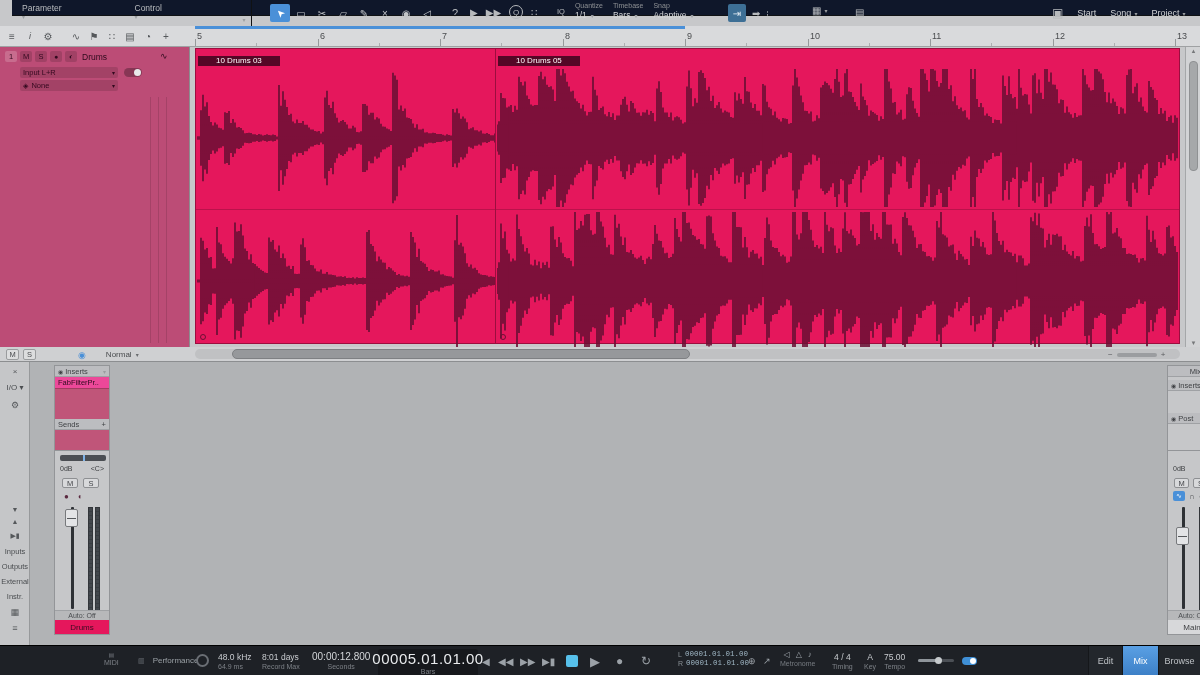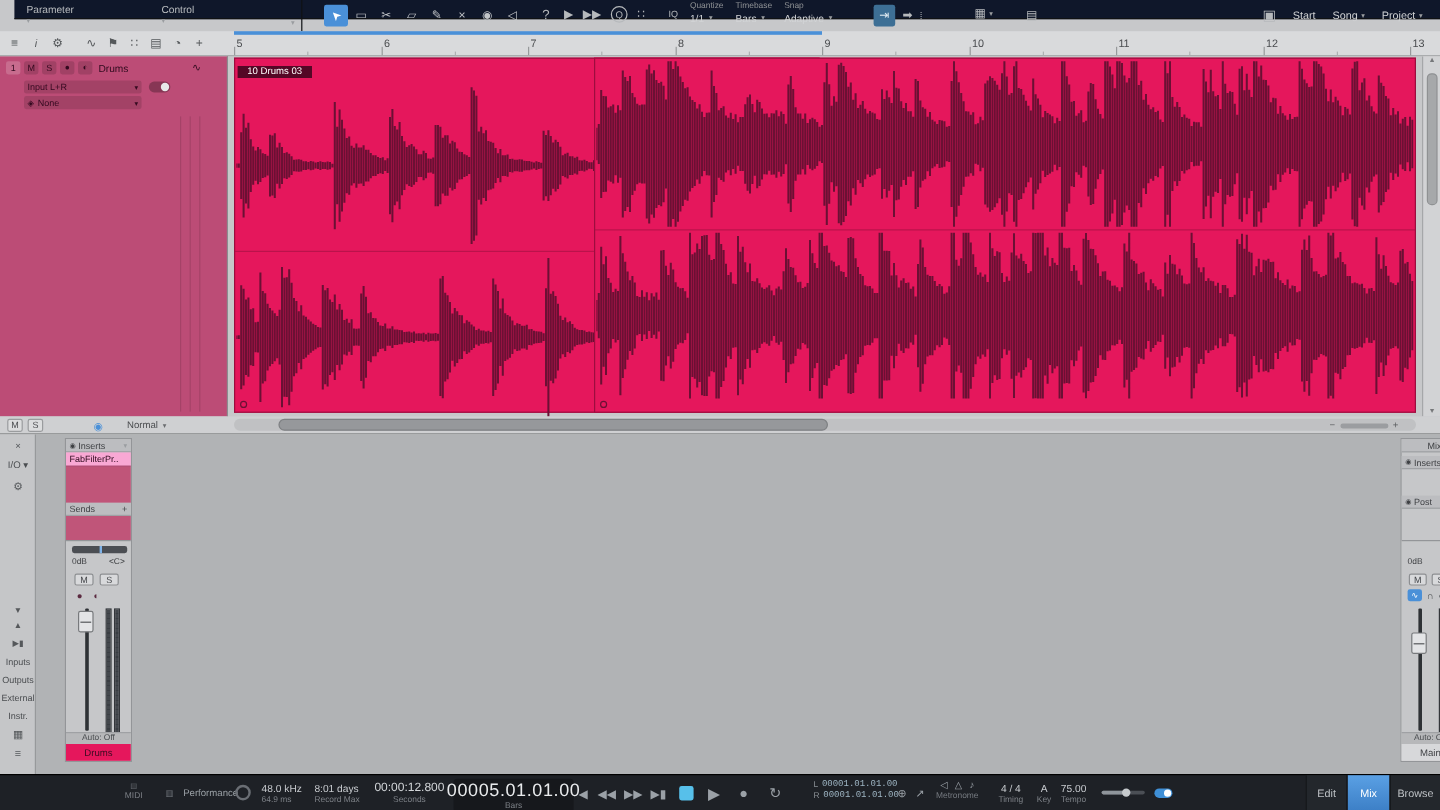--- a/index.html
+++ b/index.html
@@ -28,21 +28,21 @@
   #loop-strip { position:absolute; left:5px; top:0; width:490px; height:3px; background:#4a90d8; }
 
   
   #arrange { left:0; top:47px; width:1200px; height:300px; background:#c7c8ca; }
   #track-panel { position:absolute; left:0; top:0; width:190px; height:300px; background:#bc4c76; border-right:1px solid #8b8d8f; }
   .tp-btn { height:11px; min-width:12px; padding:0 2px; background:rgba(0,0,0,.14); border-radius:2px; color:#33091f; font-size:7.5px; display:flex; align-items:center; justify-content:center; }
   .tp-dd { width:98px; height:11px; background:rgba(0,0,0,.13); border-radius:2px; display:flex; align-items:center; padding:0 3px; gap:3px; color:#33091f; font-size:7.5px; }
   .tp-line { position:absolute; top:50px; bottom:4px; width:1px; background:rgba(0,0,0,.12); }
 
   .clip { position:absolute; top:1px; height:296px; background:#e5175c; border:1px solid #9c0d3f; }
-  .clip-label { display:inline-block; margin:1px 0 0 2px; padding:0 8px; font-size:8px; color:#fff; background:rgba(60,5,28,.85); line-height:10px; }
+  .clip-label { display:inline-block; margin:1px 0 0 2px; padding:0 18px; font-size:8px; color:#fff; background:rgba(60,5,28,.85); line-height:10px; }
   .wave-ch { position:relative; width:100%; height:142px; }
   .wave-ch + .wave-ch { border-top:1px solid rgba(0,0,0,.18); }
   svg.wave { position:absolute; left:1px; top:1px; width:calc(100% - 2px); height:140px; }
   .loop-handle { position:absolute; left:4px; bottom:3px; width:6px; height:6px; border:1.5px solid #6b1034; border-radius:50%; }
 
   #vscroll { position:absolute; left:1185px; top:0; width:15px; height:300px; background:#d2d3d5; border-left:1px solid #a5a7a9; }
   #vthumb { position:absolute; left:3px; top:14px; width:9px; height:110px; background:#a6a8aa; border-radius:4px; border:1px solid #8f9193; }
 
   
   #footrow { left:0; top:347px; width:1200px; height:15px; background:#cfd0d2; border-bottom:1px solid #8c8e90; }
@@ -52,21 +52,21 @@
 
   
   #console { left:0; top:362px; width:1200px; height:283px; background:#b1b3b5; }
   #rail { position:absolute; left:0; top:0; width:30px; height:283px; background:#c5c6c8; border-right:1px solid #97999b; }
   .rail-ic { position:absolute; left:0; width:30px; text-align:center; color:#55585b; font-size:9px; }
   .rail-txt { position:absolute; left:0; width:30px; text-align:center; color:#4a4d50; font-size:7.5px; }
 
   .strip { position:absolute; top:3px; background:#c6c7c9; border:1px solid #939598;margin-left:21px; }
   .strip-head { height:11px; background:#bcbdc0; border-bottom:1px solid #9fa1a4; font-size:7.5px; color:#3f4144; display:flex; align-items:center; padding:0 3px; gap:2px; }
   .pink-zone { background:#c05579; }
-  .insert-slot { height:12px; background:#f9a8d4; color:#2f0a1e; font-size:7.5px; display:flex; align-items:center; padding:0 3px; border-bottom:1px solid #a23a61; }
+  .insert-slot { height:12px; background:#ec4899; color:#2f0a1e; font-size:7.5px; display:flex; align-items:center; padding:0 3px; border-bottom:1px solid #a23a61; }
   .fader-panel { position:absolute; left:0; right:0; bottom:0; height:184px; background:#c6c7c9; border-top:1px solid #939598; }
   .sb { border:1px solid #8d8f92; background:#d8d9db; font-size:7.5px; color:#44464a; width:16px; height:10px; display:flex; align-items:center; justify-content:center; border-radius:2px; }
   .pan-track { position:absolute; left:5px; top:4px; width:46px; height:6px; background:#4b4e53; border-radius:2px; }
   .pan-mark { position:absolute; left:50%; top:0; width:2px; height:6px; background:#7fb3e8; }
   .fader-track { position:absolute; width:3px; background:#2e3135; border-radius:1px; }
   .fader-cap { position:absolute; width:13px; height:18px; background:#e3e4e6; border:1px solid #77797c; border-radius:2px; }
   .fader-cap:after { content:""; position:absolute; left:1px; right:1px; top:8px; height:1px; background:#55585b; }
   .meter { position:absolute; width:5px; background:repeating-linear-gradient(to bottom, #43474c 0 3px, #393d42 3px 4px); border:1px solid #33363a; }
   .mini { font-size:7px; color:#3c3e41; }
   .name-tag { position:absolute; left:0; right:0; bottom:0; height:14px; display:flex; align-items:center; justify-content:center; font-size:8px; }
@@ -295,20 +295,21 @@
         </div>
       <div class="wave-ch">
           <svg class="wave" xmlns="http://www.w3.org/2000/svg" viewBox="0 0 484 140" preserveAspectRatio="none">
             <path d="M0 68.6V71.4M2 68.4V71.6M4 26.7V113.3M6 29.7V110.3M8 38.5V101.5M10 37.0V103.0M12 46.7V93.3M14 45.9V94.1M16 57.5V82.5M18 57.2V82.8M20 16.1V123.9M22 31.5V108.5M24 33.3V106.7M26 42.2V97.8M28 45.7V94.3M30 47.7V92.3M32 50.0V90.0M34 52.4V87.6M36 47.2V92.8M38 11.6V128.4M40 20.4V119.6M42 20.1V119.9M44 13.3V126.7M46 24.6V115.4M48 37.4V102.6M50 39.9V100.1M52 48.4V91.6M54 43.3V96.7M56 51.9V88.1M58 53.0V87.0M60 55.3V84.7M62 57.0V83.0M64 58.7V81.3M66 59.9V80.1M68 61.5V78.5M70 61.9V78.1M72 26.4V113.6M74 30.8V109.2M76 28.9V111.1M78 38.6V101.4M80 40.7V99.3M82 34.4V105.6M84 46.9V93.1M86 42.4V97.6M88 47.2V92.8M90 55.6V84.4M92 54.7V85.3M94 57.9V82.1M96 55.1V84.9M98 62.8V77.2M100 63.0V77.0M102 62.8V77.2M104 33.5V106.5M106 27.3V112.7M108 36.2V103.8M110 50.1V89.9M112 49.2V90.8M114 54.1V85.9M116 54.2V85.8M118 57.4V82.6M120 60.2V79.8M122 60.6V79.4M124 58.6V81.4M126 62.8V77.2M128 62.8V77.2M130 60.9V79.1M132 63.6V76.4M134 63.5V76.5M136 64.1V75.9M138 64.2V75.8M140 65.7V74.3M142 65.5V74.5M144 65.2V74.8M146 66.1V73.9M148 65.2V74.8M150 67.0V73.0M152 66.8V73.2M154 67.0V73.0M156 66.2V73.8M158 67.5V72.5M160 66.2V73.8M162 66.9V73.1M164 67.0V73.0M166 66.6V73.4M168 67.1V72.9M170 21.0V119.0M172 19.1V120.9M174 33.0V107.0M176 35.0V105.0M178 40.6V99.4M180 50.3V89.7M182 45.6V94.4M184 48.4V91.6M186 51.6V88.4M188 51.8V88.2M190 58.3V81.7M192 55.9V84.1M194 57.2V82.8M196 59.4V80.6M198 61.0V79.0M200 63.9V76.1M202 62.9V77.1M204 64.5V75.5M206 64.5V75.5M208 65.2V74.8M210 64.7V75.3M212 65.7V74.3M214 21.0V119.0M216 26.1V113.9M218 31.4V108.6M220 46.1V93.9M222 37.8V102.2M224 50.1V89.9M226 51.4V88.6M228 52.8V87.2M230 56.1V83.9M232 60.0V80.0M234 58.4V81.6M236 58.9V81.1M238 60.5V79.5M240 60.5V79.5M242 59.6V80.4M244 63.4V76.6M246 63.2V76.8M248 64.6V75.4M250 65.0V75.0M252 65.2V74.8M254 65.4V74.6M256 66.8V73.2M258 29.2V110.8M260 3.9V136.1M262 33.7V106.3M264 31.7V108.3M266 35.6V104.4M268 42.2V97.8M270 52.2V87.8M272 55.7V84.3M274 53.5V86.5M276 57.6V82.4M278 56.7V83.3M280 59.1V80.9M282 62.2V77.8M284 63.4V76.6M286 64.0V76.0M288 63.9V76.1M290 64.5V75.5M292 65.7V74.3M294 65.2V74.8M296 65.8V74.2M298 66.0V74.0M300 65.2V74.8M302 67.5V72.5M304 26.2V113.8M306 37.6V102.4M308 39.5V100.5M310 44.6V95.4M312 40.1V99.9M314 47.9V92.1M316 43.2V96.8M318 50.6V89.4M320 53.6V86.4M322 53.4V86.6M324 57.2V82.8M326 55.6V84.4M328 54.0V86.0M330 62.1V77.9M332 60.7V79.3M334 60.7V79.3M336 64.1V75.9M338 59.6V80.4M340 63.4V76.6M342 62.3V77.7M344 64.0V76.0M346 64.4V75.6M348 64.9V75.1M350 24.2V115.8M352 27.9V112.1M354 19.3V120.7M356 22.9V117.1M358 35.6V104.4M360 27.6V112.4M362 36.7V103.3M364 44.9V95.1M366 50.8V89.2M368 46.7V93.3M370 55.4V84.6M372 52.9V87.1M374 57.9V82.1M376 53.9V86.1M378 60.1V79.9M380 60.6V79.4M382 60.9V79.1M384 62.0V78.0M386 63.0V77.0M388 61.7V78.3M390 63.5V76.5M392 61.9V78.1M394 24.7V115.3M396 23.8V116.2M398 27.2V112.8M400 35.1V104.9M402 43.3V96.7M404 47.4V92.6M406 53.7V86.3M408 59.8V80.2M410 60.0V80.0M412 60.4V79.6M414 62.5V77.5M416 63.4V76.6M418 64.6V75.4M420 64.2V75.8M422 65.4V74.6M424 66.1V73.9M426 64.9V75.1M428 66.6V73.4M430 22.2V117.8M432 27.5V112.5M434 38.1V101.9M436 33.7V106.3M438 44.9V95.1M440 38.3V101.7M442 50.8V89.2M444 54.4V85.6M446 49.7V90.3M448 56.5V83.5M450 58.7V81.3M452 59.3V80.7M454 57.1V82.9M456 60.3V79.7M458 61.1V78.9M460 61.9V78.1M462 62.9V77.1M464 63.4V76.6M466 64.2V75.8M468 64.9V75.1M470 65.9V74.1M472 65.5V74.5M474 64.2V75.8M476 65.3V74.7M478 66.9V73.1M480 66.9V73.1M482 65.8V74.2" stroke="#6b1034" stroke-width="1.7" fill="none"></path>
           </svg>
         </div>
       <div class="loop-handle"></div>
     </div>
 
     <div class="clip" style="left: 495px; width: 685px;">
+        <div><span class="clip-label">10 Drums 05</span></div>
         <div class="wave-ch">
           <svg class="wave" xmlns="http://www.w3.org/2000/svg" viewBox="0 0 681 140" preserveAspectRatio="none">
             <path d="M0 56.4V83.6M2 53.3V86.7M4 24.9V115.1M6 29.9V110.1M8 30.3V109.7M10 39.5V100.5M12 38.5V101.5M14 37.0V103.0M16 43.9V96.1M18 37.7V102.3M20 41.8V98.2M22 8.7V131.3M24 14.1V125.9M26 17.4V122.6M28 13.4V126.6M30 27.4V112.6M32 31.1V108.9M34 36.4V103.6M36 37.8V102.2M38 37.1V102.9M40 37.1V102.9M42 8.0V132.0M44 3.8V136.2M46 11.2V128.8M48 8.5V131.5M50 16.7V123.3M52 19.1V120.9M54 18.2V121.8M56 21.4V118.6M58 32.9V107.1M60 1.0V139.0M62 1.0V139.0M64 7.5V132.5M66 1.0V139.0M68 5.2V134.8M70 13.7V126.3M72 18.4V121.6M74 23.5V116.5M76 22.8V117.2M78 30.5V109.5M80 33.3V106.7M82 34.9V105.1M84 40.5V99.5M86 36.8V103.2M88 43.2V96.8M90 47.6V92.4M92 43.9V96.1M94 43.7V96.3M96 8.8V131.2M98 21.7V118.3M100 27.5V112.5M102 41.9V98.1M104 40.1V99.9M106 38.5V101.5M108 46.3V93.7M110 48.2V91.8M112 43.9V96.1M114 49.1V90.9M116 45.3V94.7M118 51.9V88.1M120 47.4V92.6M122 47.4V92.6M124 36.8V103.2M126 31.1V108.9M128 28.8V111.2M130 36.7V103.3M132 43.6V96.4M134 33.1V106.9M136 35.0V105.0M138 40.5V99.5M140 44.7V95.3M142 44.6V95.4M144 47.7V92.3M146 44.3V95.7M148 44.6V95.4M150 41.8V98.2M152 46.8V93.2M154 43.0V97.0M156 45.0V95.0M158 53.2V86.8M160 20.4V119.6M162 13.3V126.7M164 24.1V115.9M166 39.4V100.6M168 44.6V95.4M170 44.5V95.5M172 48.9V91.1M174 44.5V95.5M176 52.4V87.6M178 49.3V90.7M180 48.2V91.8M182 49.3V90.7M184 51.7V88.3M186 55.6V84.4M188 54.2V85.8M190 18.6V121.4M192 2.4V137.6M194 20.3V119.7M196 38.2V101.8M198 30.2V109.8M200 34.8V105.2M202 3.9V136.1M204 2.3V137.7M206 5.0V135.0M208 10.1V129.9M210 22.3V117.7M212 18.7V121.3M214 33.1V106.9M216 27.8V112.2M218 40.1V99.9M220 37.3V102.7M222 34.1V105.9M224 40.6V99.4M226 44.6V95.4M228 42.5V97.5M230 43.7V96.3M232 44.5V95.5M234 49.1V90.9M236 49.7V90.3M238 24.3V115.7M240 32.5V107.5M242 25.4V114.6M244 31.1V108.9M246 35.8V104.2M248 9.1V130.9M250 23.2V116.8M252 23.8V116.2M254 34.4V105.6M256 39.9V100.1M258 35.9V104.1M260 42.8V97.2M262 42.7V97.3M264 47.2V92.8M266 15.9V124.1M268 17.4V122.6M270 33.8V106.2M272 39.3V100.7M274 40.7V99.3M276 47.3V92.7M278 43.4V96.6M280 49.8V90.2M282 51.2V88.8M284 53.4V86.6M286 50.1V89.9M288 50.5V89.5M290 51.0V89.0M292 55.7V84.3M294 54.9V85.1M296 17.4V122.6M298 1.0V139.0M300 9.4V130.6M302 18.5V121.5M304 27.6V112.4M306 34.3V105.7M308 42.8V97.2M310 43.0V97.0M312 45.6V94.4M314 43.6V96.4M316 53.5V86.5M318 52.7V87.3M320 47.3V92.7M322 50.2V89.8M324 19.6V120.4M326 17.1V122.9M328 13.5V126.5M330 15.0V125.0M332 17.3V122.7M334 20.7V119.3M336 24.8V115.2M338 11.0V129.0M340 1.0V139.0M342 13.8V126.2M344 28.9V111.1M346 27.5V112.5M348 5.3V134.7M350 1.0V139.0M352 23.4V116.6M354 24.1V115.9M356 29.0V111.0M358 34.0V106.0M360 38.2V101.8M362 42.1V97.9M364 15.5V124.5M366 28.6V111.4M368 32.1V107.9M370 37.3V102.7M372 47.7V92.3M374 42.5V97.5M376 44.1V95.9M378 45.5V94.5M380 46.9V93.1M382 52.8V87.2M384 48.2V91.8M386 50.9V89.1M388 1.0V139.0M390 1.0V139.0M392 13.6V126.4M394 20.4V119.6M396 34.8V105.2M398 34.1V105.9M400 46.5V93.5M402 44.4V95.6M404 41.8V98.2M406 51.8V88.2M408 50.7V89.3M410 26.3V113.7M412 19.2V120.8M414 20.1V119.9M416 32.7V107.3M418 40.6V99.4M420 45.1V94.9M422 48.8V91.2M424 1.0V139.0M426 1.0V139.0M428 5.4V134.6M430 12.0V128.0M432 23.5V116.5M434 1.0V139.0M436 1.0V139.0M438 2.6V137.4M440 12.9V127.1M442 18.7V121.3M444 15.0V125.0M446 1.0V139.0M448 1.0V139.0M450 1.0V139.0M452 20.9V119.1M454 17.2V122.8M456 33.2V106.8M458 28.3V111.7M460 37.3V102.7M462 41.0V99.0M464 39.4V100.6M466 43.3V96.7M468 42.3V97.7M470 49.6V90.4M472 51.6V88.4M474 1.0V139.0M476 11.0V129.0M478 1.0V139.0M480 30.9V109.1M482 38.9V101.1M484 35.0V105.0M486 39.2V100.8M488 47.6V92.4M490 45.5V94.5M492 48.1V91.9M494 49.0V91.0M496 55.0V85.0M498 51.5V88.5M500 51.9V88.1M502 51.9V88.1M504 55.6V84.4M506 7.6V132.4M508 17.9V122.1M510 26.9V113.1M512 8.2V131.8M514 26.0V114.0M516 30.2V109.8M518 29.1V110.9M520 40.8V99.2M522 1.0V139.0M524 19.8V120.2M526 27.4V112.6M528 26.0V114.0M530 26.6V113.4M532 36.5V103.5M534 45.6V94.4M536 7.3V132.7M538 5.2V134.8M540 25.2V114.8M542 11.4V128.6M544 24.7V115.3M546 30.9V109.1M548 1.0V139.0M550 1.0V139.0M552 13.8V126.2M554 4.5V135.5M556 16.4V123.6M558 16.7V123.3M560 21.3V118.7M562 35.3V104.7M564 31.5V108.5M566 31.9V108.1M568 44.8V95.2M570 38.4V101.6M572 44.3V95.7M574 46.2V93.8M576 49.7V90.3M578 45.0V95.0M580 49.1V90.9M582 47.6V92.4M584 47.3V92.7M586 1.0V139.0M588 7.2V132.8M590 16.3V123.7M592 19.4V120.6M594 22.4V117.6M596 22.1V117.9M598 1.0V139.0M600 1.0V139.0M602 3.4V136.6M604 5.5V134.5M606 11.3V128.7M608 24.0V116.0M610 34.3V105.7M612 24.6V115.4M614 35.2V104.8M616 30.6V109.4M618 33.8V106.2M620 38.1V101.9M622 46.0V94.0M624 39.2V100.8M626 40.6V99.4M628 45.4V94.6M630 7.0V133.0M632 1.5V138.5M634 1.0V139.0M636 25.2V114.8M638 18.7V121.3M640 15.2V124.8M642 33.7V106.3M644 29.6V110.4M646 38.5V101.5M648 42.9V97.1M650 44.6V95.4M652 12.9V127.1M654 19.0V121.0M656 21.7V118.3M658 30.1V109.9M660 32.1V107.9M662 46.0V94.0M664 39.9V100.1M666 45.4V94.6M668 42.8V97.2M670 52.9V87.1M672 49.0V91.0M674 47.5V92.5M676 54.8V85.2M678 47.3V92.7M680 49.8V90.2" stroke="#6b1034" stroke-width="1.7" fill="none"></path>
           </svg>
         </div>
         <div class="wave-ch">
           <svg class="wave" xmlns="http://www.w3.org/2000/svg" viewBox="0 0 681 140" preserveAspectRatio="none">
             <path d="M0 56.9V83.1M2 51.2V88.8M4 12.6V127.4M6 27.3V112.7M8 20.6V119.4M10 38.7V101.3M12 42.6V97.4M14 50.4V89.6M16 47.6V92.4M18 49.6V90.4M20 3.6V136.4M22 18.1V121.9M24 25.2V114.8M26 33.3V106.7M28 40.6V99.4M30 37.1V102.9M32 42.5V97.5M34 53.6V86.4M36 54.6V85.4M38 48.8V91.2M40 54.2V85.8M42 50.5V89.5M44 57.2V82.8M46 51.4V88.6M48 54.0V86.0M50 50.7V89.3M52 56.8V83.2M54 15.8V124.2M56 15.3V124.7M58 28.4V111.6M60 36.1V103.9M62 25.9V114.1M64 31.5V108.5M66 42.2V97.8M68 45.9V94.1M70 47.3V92.7M72 46.9V93.1M74 49.7V90.3M76 55.2V84.8M78 1.0V139.0M80 18.9V121.1M82 17.4V122.6M84 10.0V130.0M86 14.6V125.4M88 3.7V136.3M90 3.0V137.0M92 2.9V137.1M94 19.2V120.8M96 23.7V116.3M98 22.8V117.2M100 1.0V139.0M102 1.0V139.0M104 10.4V129.6M106 15.4V124.6M108 26.7V113.3M110 36.2V103.8M112 33.8V106.2M114 43.3V96.7M116 43.7V96.3M118 3.7V136.3M120 16.7V123.3M122 12.7V127.3M124 25.5V114.5M126 33.9V106.1M128 26.5V113.5M130 41.1V98.9M132 41.5V98.5M134 38.9V101.1M136 43.0V97.0M138 46.6V93.4M140 47.8V92.2M142 46.6V93.4M144 44.8V95.2M146 49.0V91.0M148 53.1V86.9M150 47.4V92.6M152 45.7V94.3M154 48.2V91.8M156 33.1V106.9M158 13.9V126.1M160 22.8V117.2M162 29.5V110.5M164 30.1V109.9M166 36.4V103.6M168 42.3V97.7M170 41.8V98.2M172 47.1V92.9M174 45.9V94.1M176 42.8V97.2M178 7.1V132.9M180 18.0V122.0M182 26.1V113.9M184 30.4V109.6M186 1.0V139.0M188 1.0V139.0M190 12.1V127.9M192 11.5V128.5M194 17.7V122.3M196 24.1V115.9M198 25.2V114.8M200 28.8V111.2M202 28.0V112.0M204 33.1V106.9M206 33.6V106.4M208 37.8V102.2M210 5.3V134.7M212 4.6V135.4M214 5.5V134.5M216 22.3V117.7M218 29.5V110.5M220 35.4V104.6M222 37.0V103.0M224 44.8V95.2M226 45.5V94.5M228 45.3V94.7M230 47.4V92.6M232 51.2V88.8M234 51.2V88.8M236 1.0V139.0M238 1.0V139.0M240 15.9V124.1M242 16.0V124.0M244 16.2V123.8M246 36.6V103.4M248 26.1V113.9M250 36.3V103.7M252 46.6V93.4M254 40.7V99.3M256 38.9V101.1M258 42.8V97.2M260 42.5V97.5M262 47.6V92.4M264 45.7V94.3M266 54.1V85.9M268 26.9V113.1M270 6.6V133.4M272 13.3V126.7M274 29.4V110.6M276 36.0V104.0M278 36.9V103.1M280 36.9V103.1M282 41.1V98.9M284 45.3V94.7M286 43.7V96.3M288 45.5V94.5M290 51.8V88.2M292 50.8V89.2M294 45.5V94.5M296 1.0V139.0M298 1.0V139.0M300 23.4V116.6M302 28.5V111.5M304 22.3V117.7M306 1.0V139.0M308 1.0V139.0M310 1.0V139.0M312 9.1V130.9M314 18.8V121.2M316 29.4V110.6M318 35.9V104.1M320 34.0V106.0M322 37.6V102.4M324 35.8V104.2M326 42.0V98.0M328 1.0V139.0M330 13.8V126.2M332 20.3V119.7M334 16.3V123.7M336 17.2V122.8M338 34.4V105.6M340 42.0V98.0M342 37.4V102.6M344 41.0V99.0M346 17.4V122.6M348 1.3V138.7M350 19.9V120.1M352 22.5V117.5M354 18.4V121.6M356 24.6V115.4M358 26.9V113.1M360 34.5V105.5M362 33.1V106.9M364 1.0V139.0M366 1.2V138.8M368 1.0V139.0M370 1.0V139.0M372 1.0V139.0M374 20.0V120.0M376 13.3V126.7M378 28.8V111.2M380 21.9V118.1M382 25.9V114.1M384 27.8V112.2M386 1.0V139.0M388 1.0V139.0M390 13.4V126.6M392 13.8V126.2M394 13.5V126.5M396 32.8V107.2M398 27.8V112.2M400 32.4V107.6M402 41.0V99.0M404 44.3V95.7M406 5.9V134.1M408 1.2V138.8M410 7.1V132.9M412 14.2V125.8M414 14.6V125.4M416 19.7V120.3M418 26.3V113.7M420 36.9V103.1M422 33.3V106.7M424 33.0V107.0M426 40.2V99.8M428 41.0V99.0M430 45.2V94.8M432 45.0V95.0M434 46.3V93.7M436 49.8V90.2M438 46.4V93.6M440 10.0V130.0M442 16.5V123.5M444 1.0V139.0M446 23.3V116.7M448 24.6V115.4M450 26.6V113.4M452 35.4V104.6M454 34.3V105.7M456 33.4V106.6M458 42.4V97.6M460 48.9V91.1M462 39.8V100.2M464 43.0V97.0M466 45.6V94.4M468 48.5V91.5M470 47.9V92.1M472 54.1V85.9M474 25.7V114.3M476 35.1V104.9M478 19.4V120.6M480 26.7V113.3M482 27.4V112.6M484 35.5V104.5M486 30.9V109.1M488 36.6V103.4M490 43.3V96.7M492 43.9V96.1M494 43.2V96.8M496 1.0V139.0M498 9.4V130.6M500 22.0V118.0M502 29.9V110.1M504 33.8V106.2M506 29.7V110.3M508 41.2V98.8M510 38.8V101.2M512 41.0V99.0M514 41.4V98.6M516 45.1V94.9M518 42.7V97.3M520 51.2V88.8M522 44.5V95.5M524 44.5V95.5M526 47.3V92.7M528 54.6V85.4M530 54.4V85.6M532 52.6V87.4M534 6.3V133.7M536 10.3V129.7M538 1.7V138.3M540 14.2V125.8M542 2.6V137.4M544 16.8V123.2M546 17.6V122.4M548 36.4V103.6M550 28.9V111.1M552 22.7V117.3M554 33.7V106.3M556 23.5V116.5M558 24.1V115.9M560 22.7V117.3M562 25.4V114.6M564 25.2V114.8M566 38.9V101.1M568 33.8V106.2M570 40.6V99.4M572 42.9V97.1M574 44.5V95.5M576 39.9V100.1M578 47.5V92.5M580 45.0V95.0M582 45.3V94.7M584 50.5V89.5M586 49.8V90.2M588 15.1V124.9M590 6.5V133.5M592 15.4V124.6M594 3.2V136.8M596 21.9V118.1M598 33.2V106.8M600 33.1V106.9M602 35.3V104.7M604 38.1V101.9M606 36.9V103.1M608 35.9V104.1M610 1.0V139.0M612 3.2V136.8M614 1.0V139.0M616 22.4V117.6M618 21.5V118.5M620 17.0V123.0M622 25.4V114.6M624 27.2V112.8M626 37.0V103.0M628 37.1V102.9M630 43.0V97.0M632 42.4V97.6M634 43.1V96.9M636 44.0V96.0M638 43.5V96.5M640 46.9V93.1M642 51.6V88.4M644 47.4V92.6M646 47.1V92.9M648 49.4V90.6M650 4.7V135.3M652 18.8V121.2M654 31.0V109.0M656 19.7V120.3M658 28.6V111.4M660 36.7V103.3M662 42.3V97.7M664 43.1V96.9M666 44.4V95.6M668 42.5V97.5M670 16.0V124.0M672 14.6V125.4M674 26.6V113.4M676 25.3V114.7M678 35.1V104.9M680 41.1V98.9" stroke="#6b1034" stroke-width="1.7" fill="none"></path>
           </svg>
         </div>

